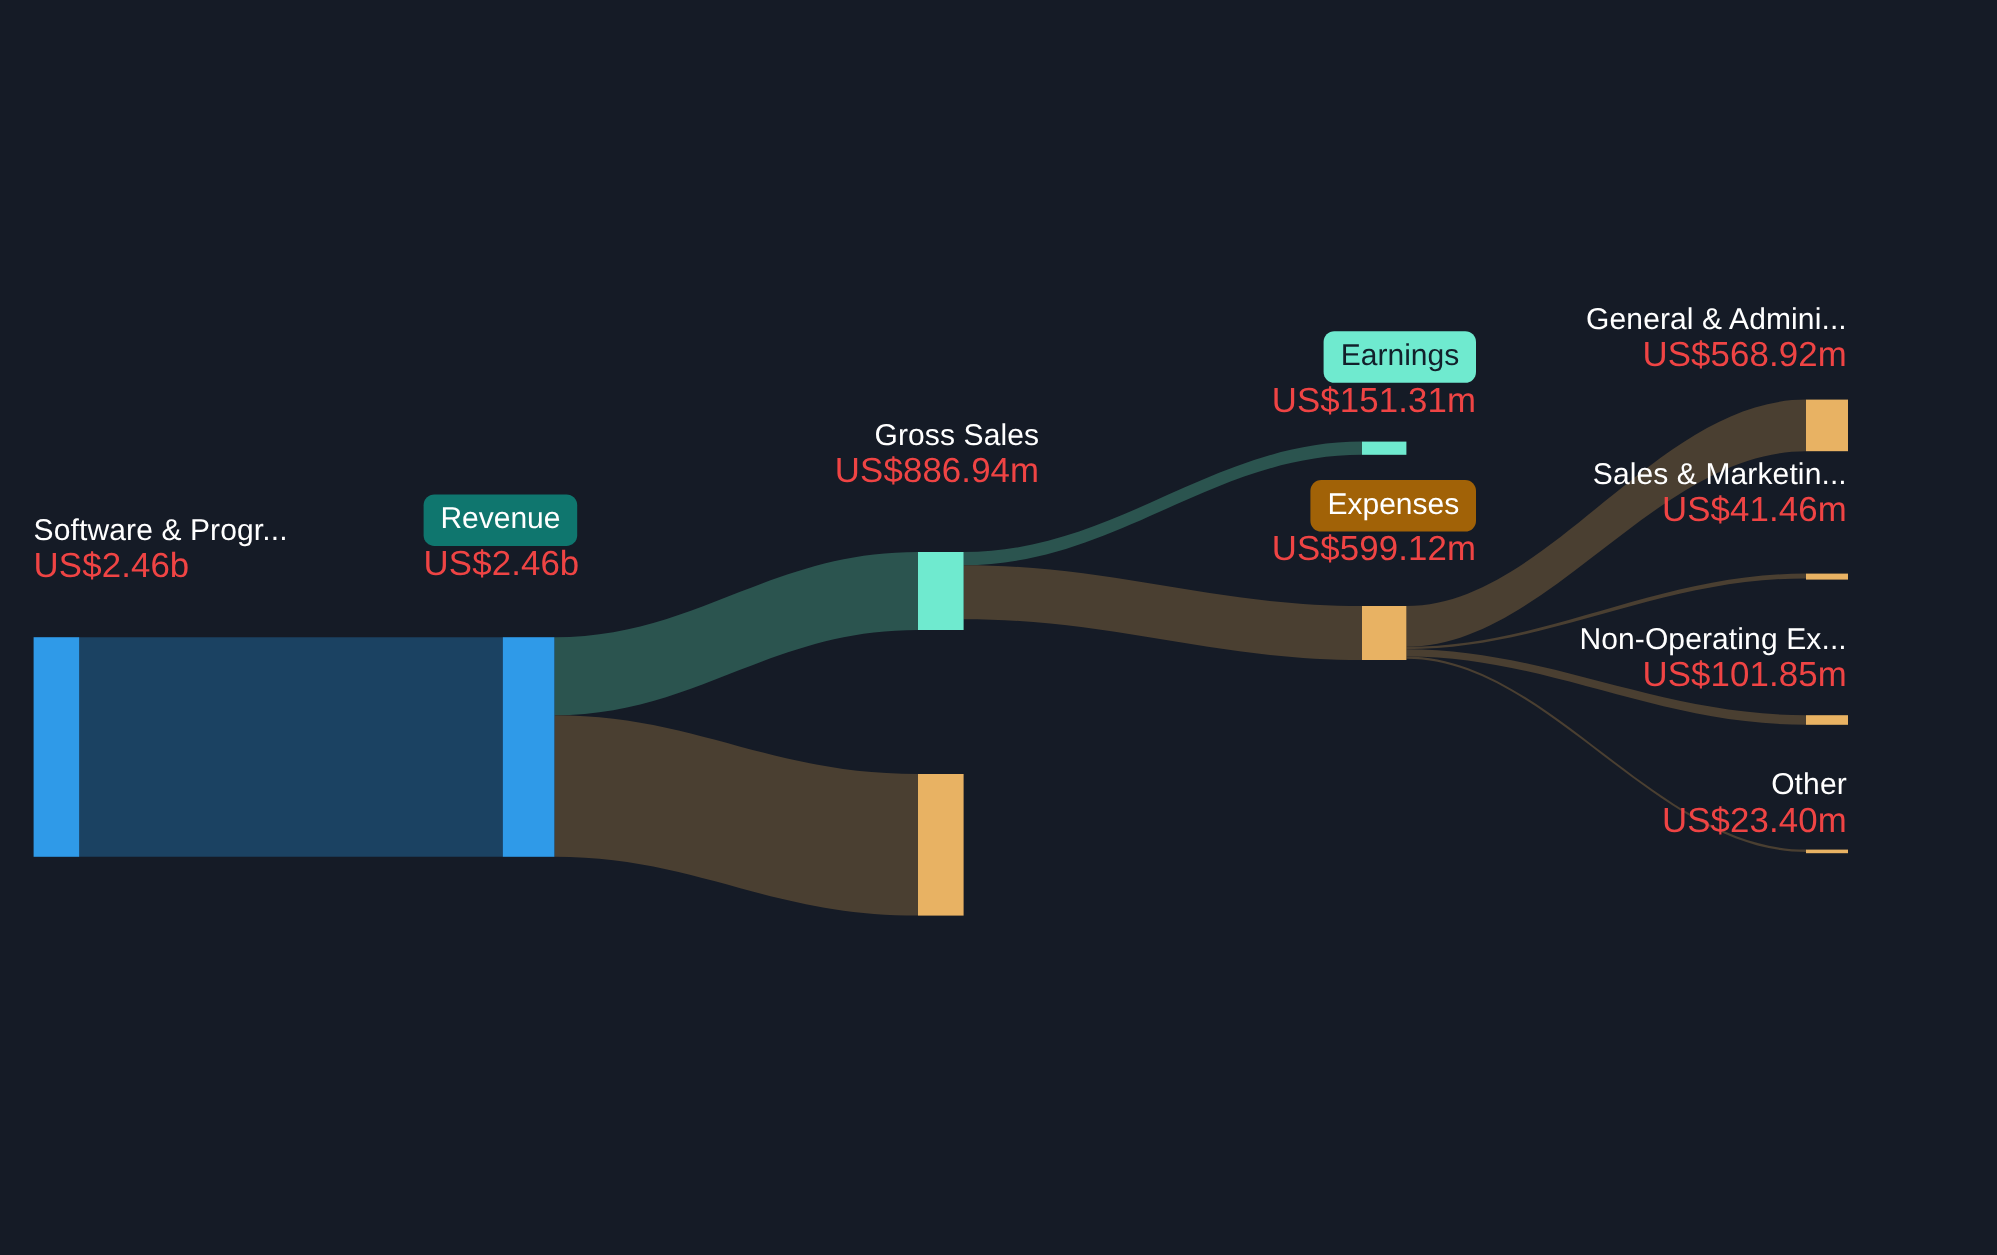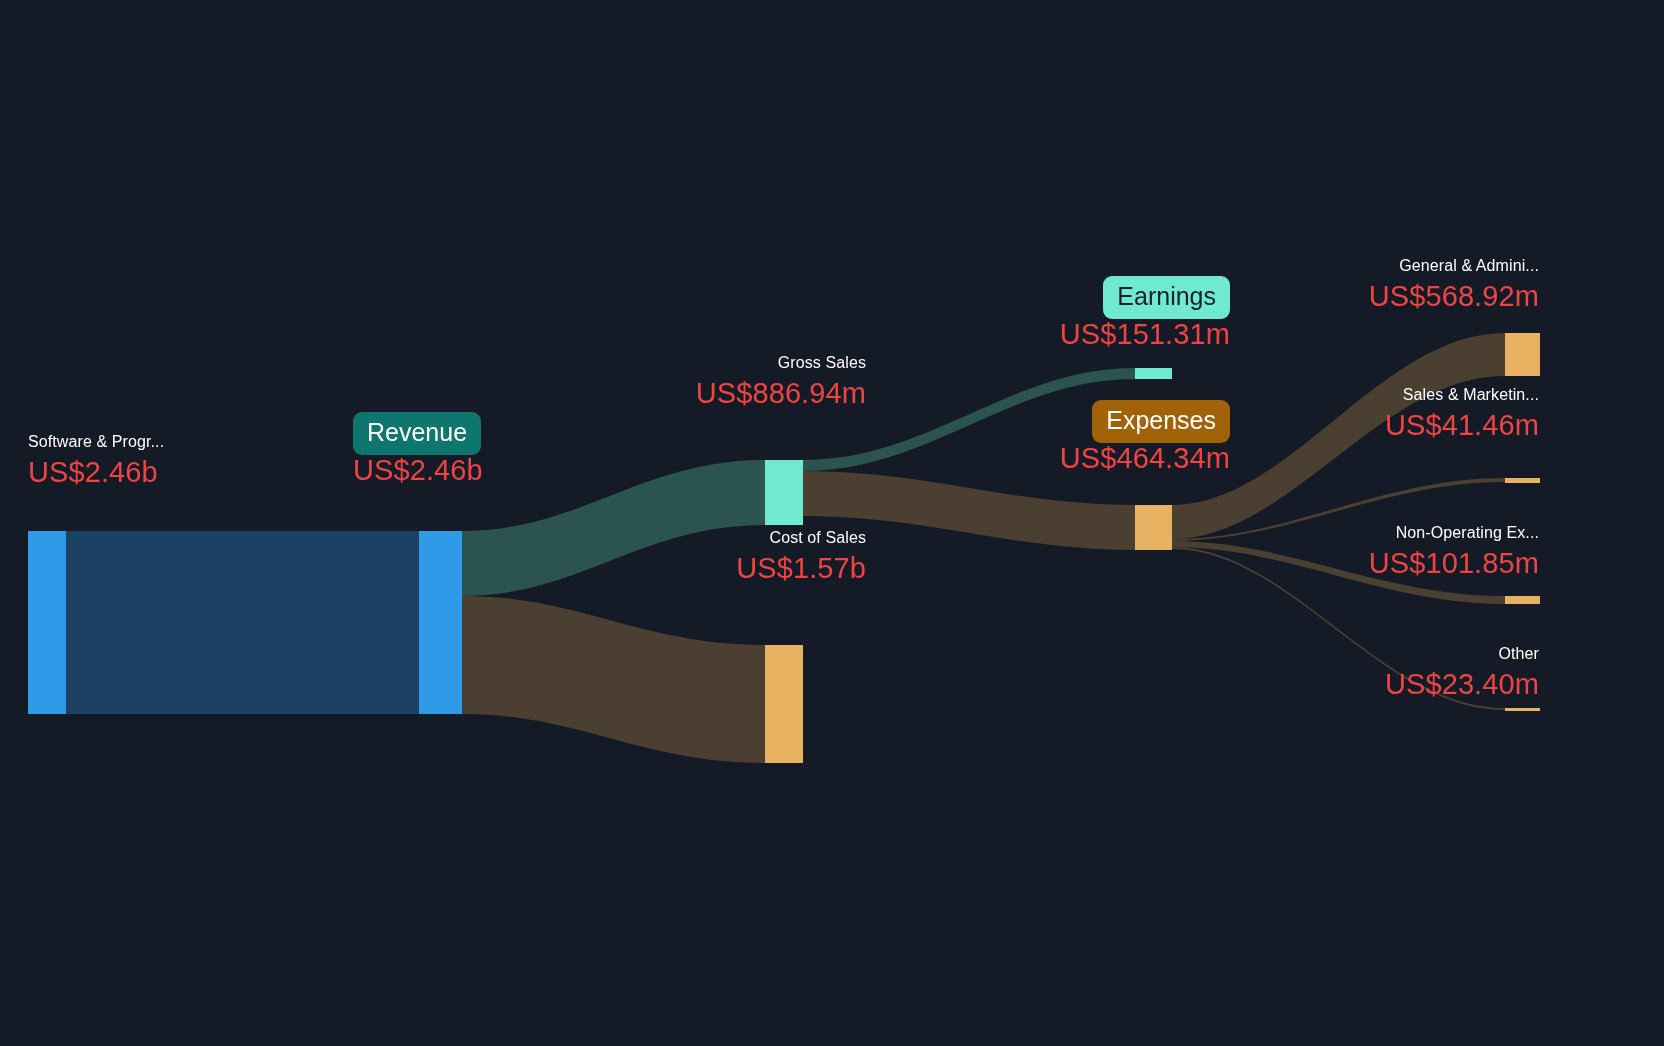--- a/index.html
+++ b/index.html
@@ -6,21 +6,21 @@
   html,body{margin:0;padding:0;background:#151b26;}
   body{
     width:1664px;height:1046px;overflow:hidden;position:relative;
     font-family:"Liberation Sans","DejaVu Sans",sans-serif;
     background:#151b26;
   }
   #sankey-root{position:absolute;inset:0;width:1664px;height:1046px;}
   svg.flow-layer{position:absolute;left:0;top:0;width:1664px;height:1046px;}
   .label{position:absolute;white-space:nowrap;pointer-events:none;}
   .label .name{
-    display:block;color:#ffffff;font-size:16px;line-height:30px;letter-spacing:.1px;text-align:right;
+    display:block;color:#ffffff;font-size:25px;line-height:30px;letter-spacing:.1px;text-align:right;
   }
   .label .value{
     display:block;color:#ef4444;font-size:29px;line-height:30px;letter-spacing:.1px;
   }
   .label.right-align{text-align:right;}
   .label.left-align{text-align:left;}
   .badge{
     display:inline-block;border-radius:9px;padding:5px 14px 8px 14px;
     font-size:25px;line-height:30px;
   }
@@ -102,33 +102,29 @@
   <div class="label left-align" style="left:353px; top:412px;">
     <span class="badge revenue">Revenue</span>
     <span class="value">US$2.46b</span>
   </div>
 
   <div class="label right-align" style="right:798px; top:348px;">
     <span class="name">Gross Sales</span>
     <span class="value">US$886.94m</span>
   </div>
 
-  <div class="label right-align" style="right:798px; top:523px;">
-    <span class="name">Cost of Sales</span>
-    <span class="value">US$1.57b</span>
-  </div>
 
   <div class="label right-align" style="right:434px; top:276px;">
     <span class="badge earnings">Earnings</span>
     <span class="value">US$151.31m</span>
   </div>
 
   <div class="label right-align" style="right:434px; top:400px;">
     <span class="badge expenses">Expenses</span>
-    <span class="value">US$464.34m</span>
+    <span class="value">US$599.12m</span>
   </div>
 
   <div class="label right-align" style="right:125px; top:251px;">
     <span class="name">General &amp; Admini...</span>
     <span class="value">US$568.92m</span>
   </div>
 
   <div class="label right-align" style="right:125px; top:380px;">
     <span class="name">Sales &amp; Marketin...</span>
     <span class="value">US$41.46m</span>

